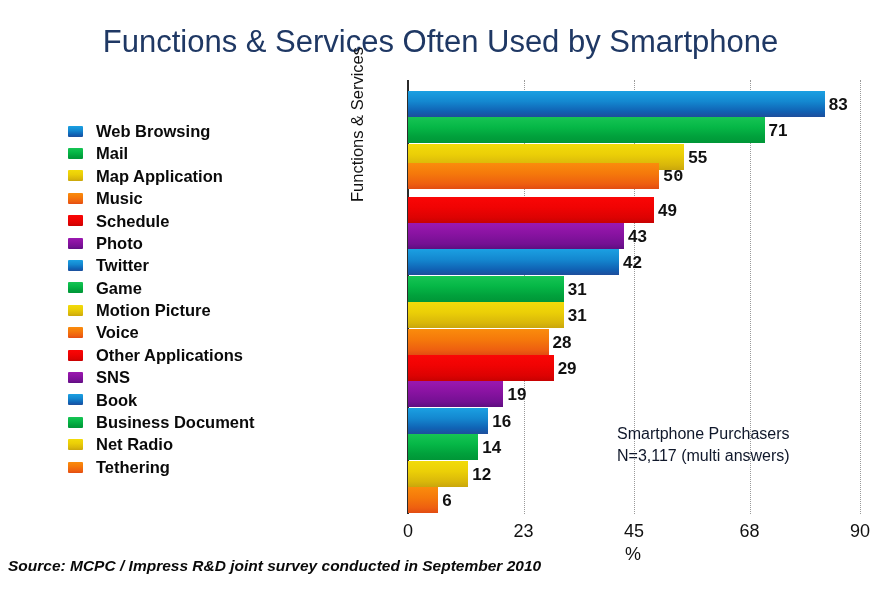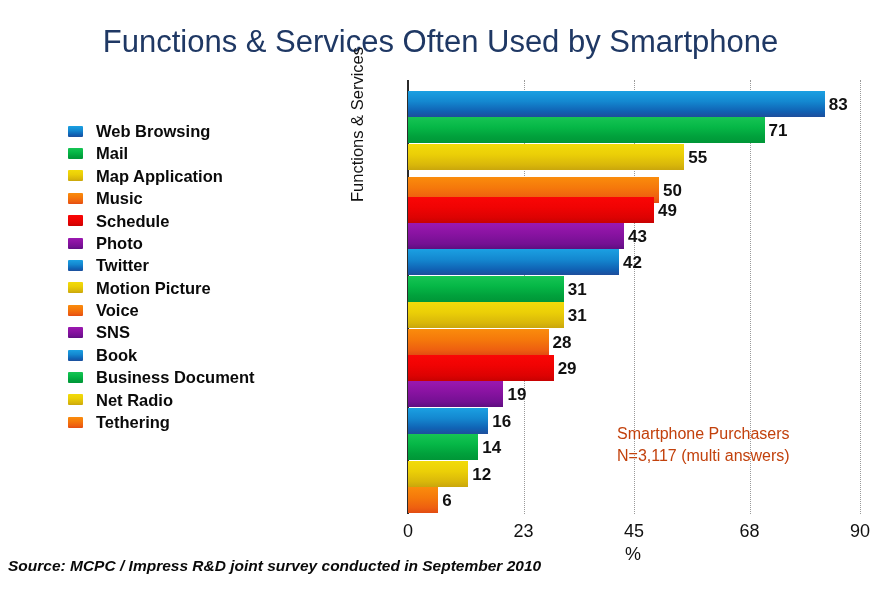--- a/index.html
+++ b/index.html
@@ -125,21 +125,21 @@
     transform:rotate(-90deg);
     transform-origin:0 0;
     line-height:1;
   }
 
   
   .annotation{
     position:absolute;
     left:617px; top:413px;
     font-size:16px;
-    color:#c2410c;
+    color:#0f172a;
     line-height:1.35;
     white-space:nowrap;
   }
 
   
   .source{
     position:absolute;
     left:8px; top:548px;
     font-size:15.5px;
     font-weight:bold;
@@ -179,26 +179,34 @@
       </div>
       <div class="legend-item">
         <span class="legend-swatch c-purple"></span>
         <span class="legend-label">Photo</span>
       </div>
       <div class="legend-item">
         <span class="legend-swatch c-blue"></span>
         <span class="legend-label">Twitter</span>
       </div>
       <div class="legend-item">
+        <span class="legend-swatch c-green"></span>
+        <span class="legend-label">Game</span>
+      </div>
+      <div class="legend-item">
         <span class="legend-swatch c-yellow"></span>
         <span class="legend-label">Motion Picture</span>
       </div>
       <div class="legend-item">
         <span class="legend-swatch c-orange"></span>
         <span class="legend-label">Voice</span>
+      </div>
+      <div class="legend-item">
+        <span class="legend-swatch c-red"></span>
+        <span class="legend-label">Other Applications</span>
       </div>
       <div class="legend-item">
         <span class="legend-swatch c-purple"></span>
         <span class="legend-label">SNS</span>
       </div>
       <div class="legend-item">
         <span class="legend-swatch c-blue"></span>
         <span class="legend-label">Book</span>
       </div>
       <div class="legend-item">
@@ -226,21 +234,21 @@
         <div class="bar-value" style="left: 420.844px;">83</div>
       </div>
       <div class="bar-row" style="top: 26.4px; padding-left: 48px;">
         <div class="bar c-green" style="width: 356.578px;"></div>
         <div class="bar-value" style="left: 360.578px;">71</div>
       </div>
       <div class="bar-row" style="top: 52.8px; padding-left: 32px;">
         <div class="bar c-yellow" style="width: 276.222px;"></div>
         <div class="bar-value" style="left: 280.222px;">55</div>
       </div>
-      <div class="bar-row" style="top: 86px;">
+      <div class="bar-row" style="top: 72px; font-family: Liberation Mono, monospace;">
         <div class="bar c-orange" style="width: 251.111px;"></div>
         <div class="bar-value" style="left: 255.111px;">50</div>
       </div>
       <div class="bar-row" style="top: 105.6px;">
         <div class="bar c-red" style="width: 246.089px;"></div>
         <div class="bar-value" style="left: 250.089px;">49</div>
       </div>
       <div class="bar-row" style="top: 132px;">
         <div class="bar c-purple" style="width: 215.956px;"></div>
         <div class="bar-value" style="left: 219.956px;">43</div>

